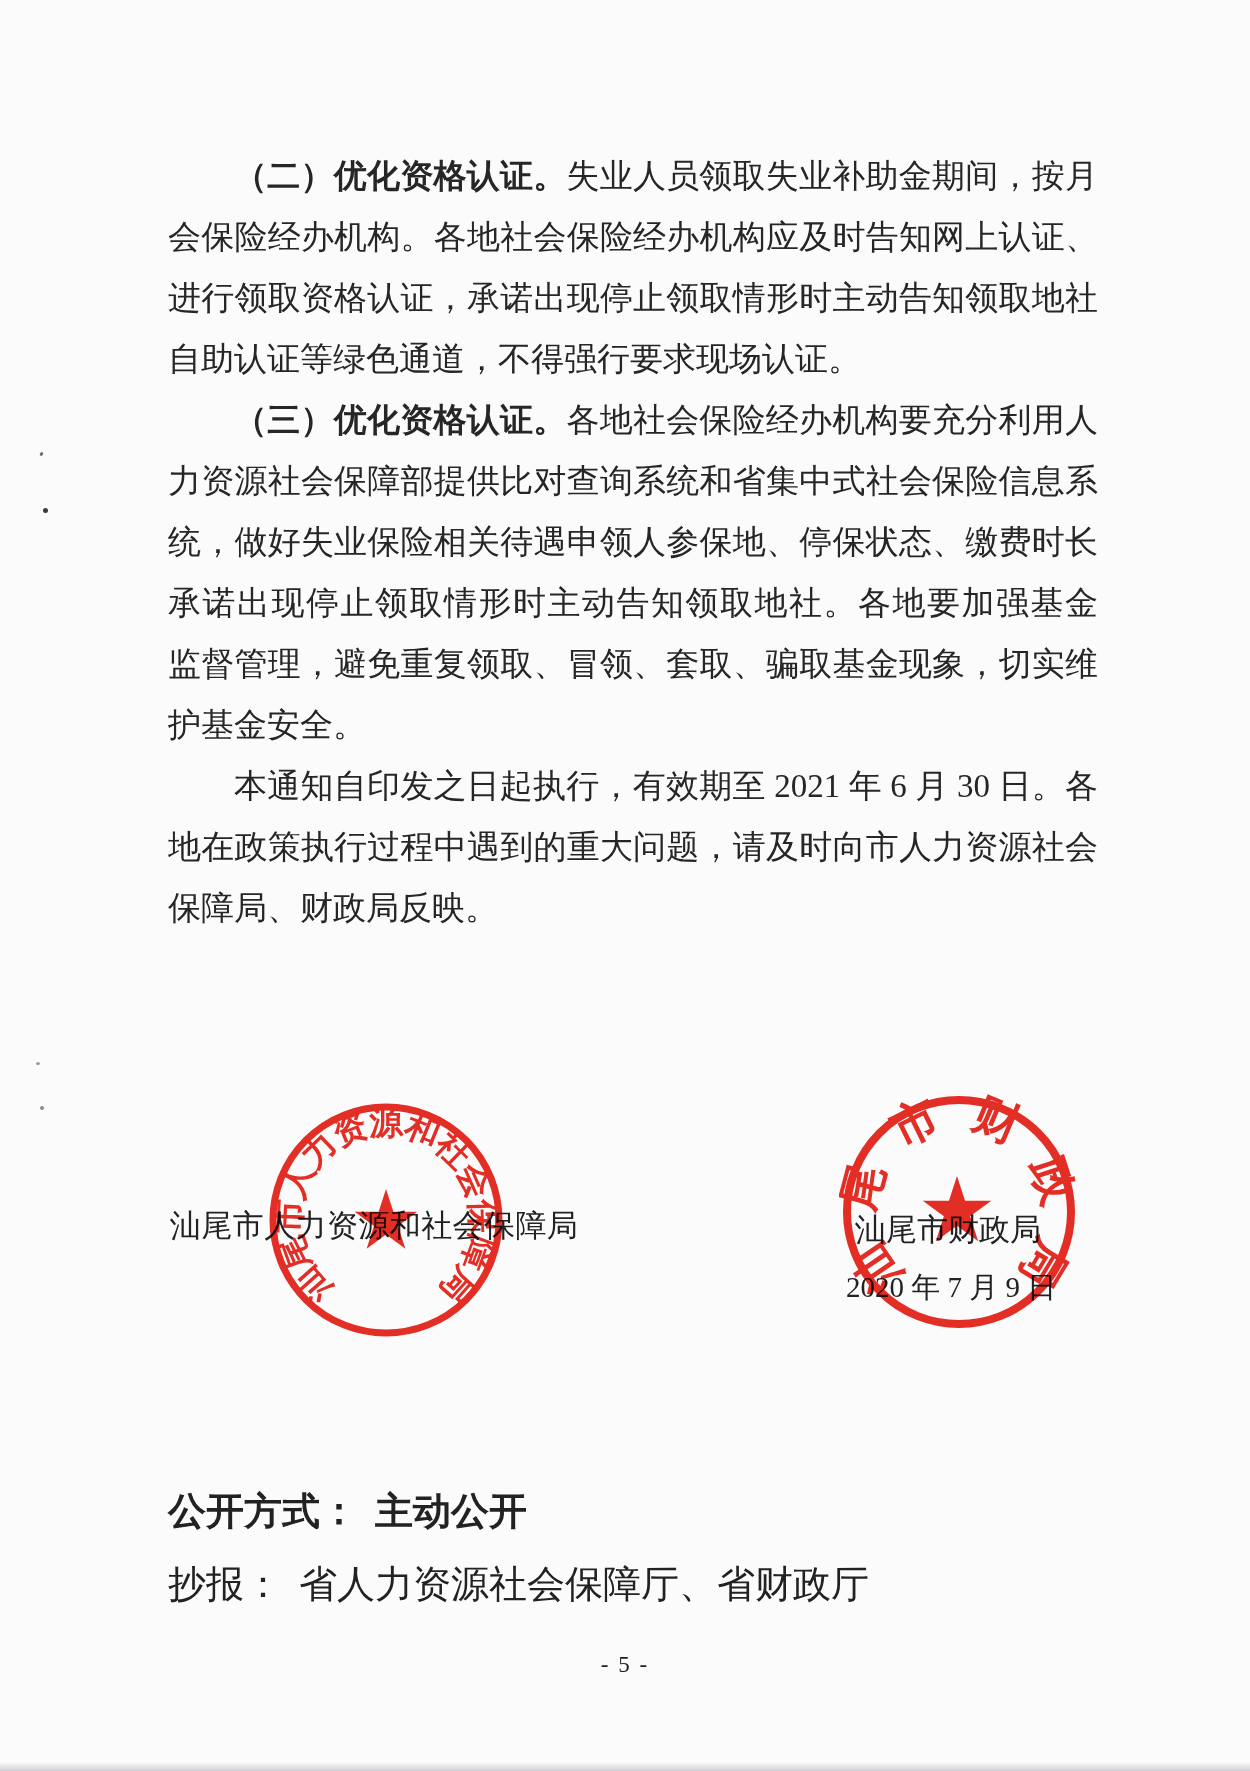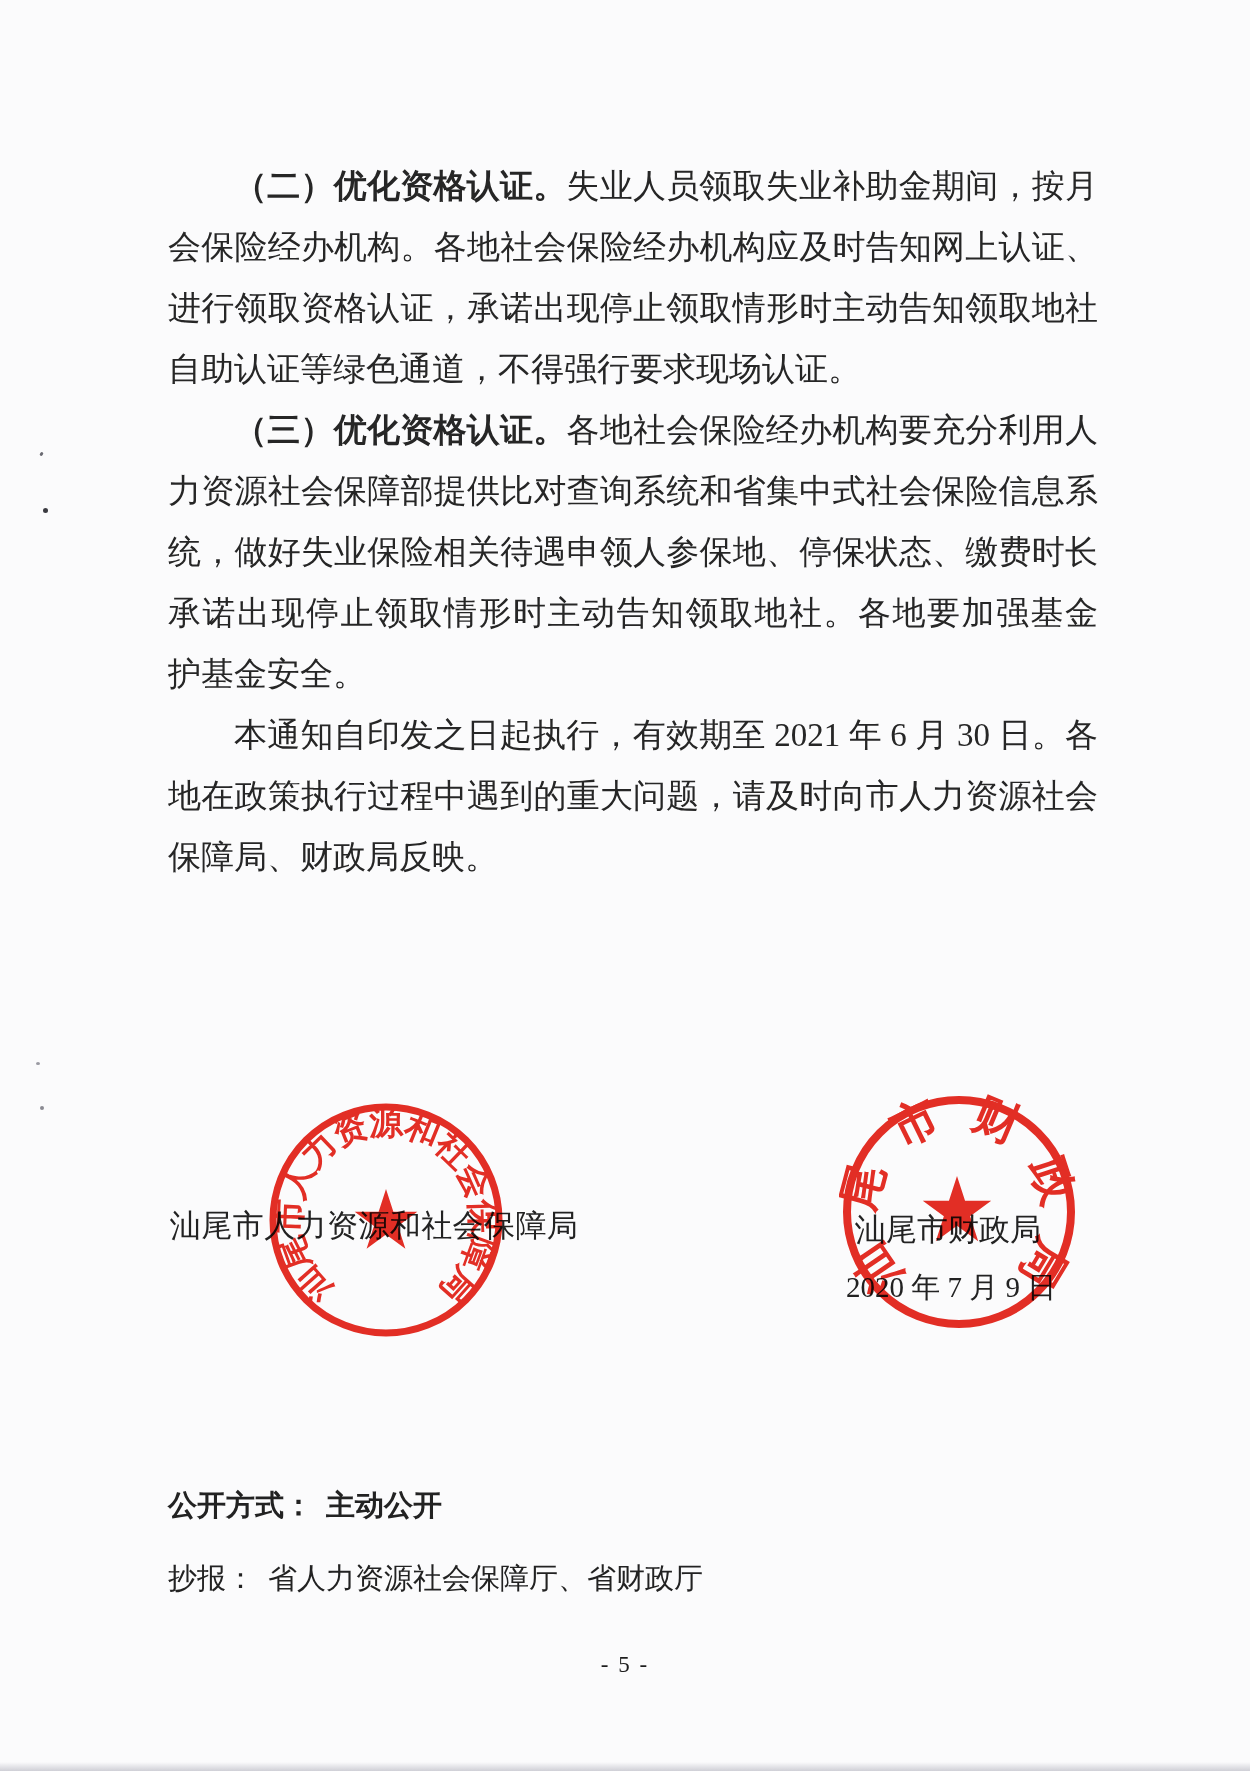--- a/index.html
+++ b/index.html
@@ -13,21 +13,21 @@
     height: 1771px;
     background: #fbfbfc;
     overflow: hidden;
     font-family: "Liberation Serif", "DejaVu Serif", serif;
     color: #262626;
   }
   
   .body-text {
     position: absolute;
     left: 168px;
-    top: 156px;
+    top: 146px;
     width: 930px;
     font-size: 33px;
     line-height: 61px;
     letter-spacing: 0;
   }
   .line { text-align: justify; }
   .line.fill { text-align-last: justify; }
   .line.end  { text-align-last: left; }
   .line.indent { text-indent: 2em; }
   .line .b { font-weight: bold; }
@@ -55,21 +55,21 @@
   .seal-left  { left: 266px; top: 1100px; }
   .seal-right { left: 839px; top: 1092px; }
   .seal text {
     font-family: "Liberation Serif", "DejaVu Serif", serif;
     font-weight: bold;
   }
   
   .footer-line {
     position: absolute;
     left: 168px;
-    font-size: 29px;
+    font-size: 38px;
     white-space: nowrap;
     color: #222;
   }
   .footer-disclosure { top: 1486px; font-weight: bold; }
   .footer-cc { top: 1559px; text-align: right; }
   .footer-line .gap { display: inline-block; width: 0.45em; }
   
   .page-number {
     position: absolute;
     left: 0; right: 0;
@@ -99,20 +99,21 @@
 
   <div class="body-text">
     <div class="line fill indent"><span class="b">（二）优化资格认证。</span><span>失业人员领取失业补助金期间，按月</span></div>
     <div class="line fill"><span>会保险经办机构。各地社会保险经办机构应及时告知网上认证、</span></div>
     <div class="line fill"><span>进行领取资格认证，承诺出现停止领取情形时主动告知领取地社</span></div>
     <div class="line end"><span>自助认证等绿色通道，不得强行要求现场认证。</span></div>
     <div class="line fill indent"><span class="b">（三）优化资格认证。</span><span>各地社会保险经办机构要充分利用人</span></div>
     <div class="line fill"><span>力资源社会保障部提供比对查询系统和省集中式社会保险信息系</span></div>
     <div class="line fill"><span>统，做好失业保险相关待遇申领人参保地、停保状态、缴费时长</span></div>
     <div class="line fill"><span>承诺出现停止领取情形时主动告知领取地社。各地要加强基金</span></div>
+    <div class="line fill"><span>监督管理，避免重复领取、冒领、套取、骗取基金现象，切实维</span></div>
     <div class="line end"><span>护基金安全。</span></div>
     <div class="line fill indent"><span>本通知自印发之日起执行，有效期至 2021 年 6 月 30 日。各</span></div>
     <div class="line fill"><span>地在政策执行过程中遇到的重大问题，请及时向市人力资源社会</span></div>
     <div class="line end"><span>保障局、财政局反映。</span></div>
   </div>
 
   <div class="sig sig-left">汕尾市人力资源和社会保障局</div>
   <div class="sig sig-right">汕尾市财政局</div>
   <div class="sig-date">2020 年 7 月 9 日</div>
 

